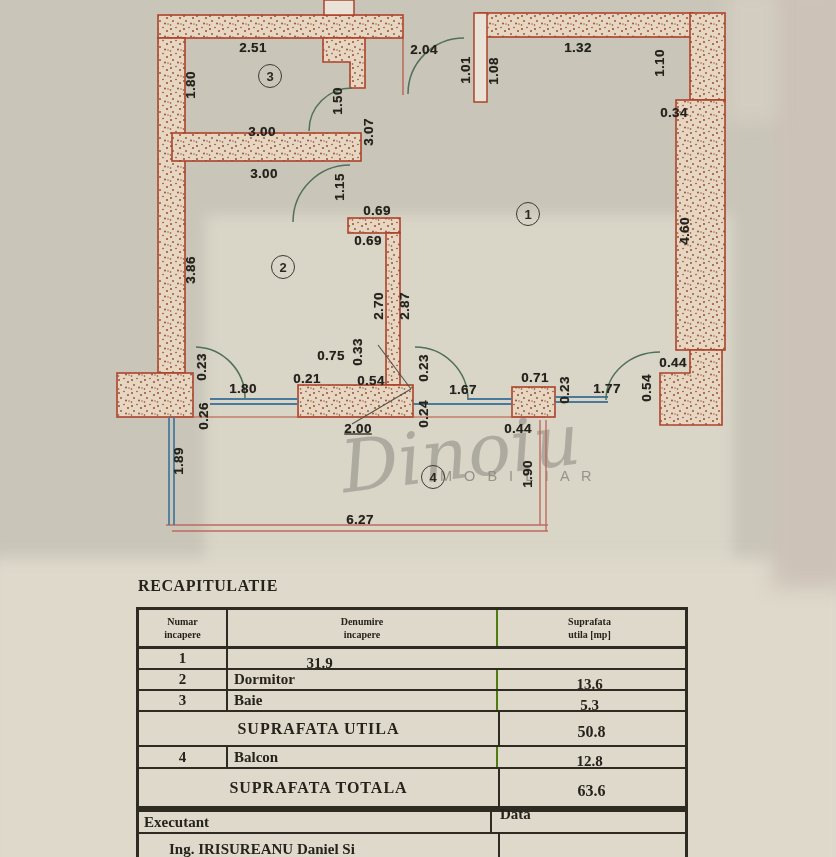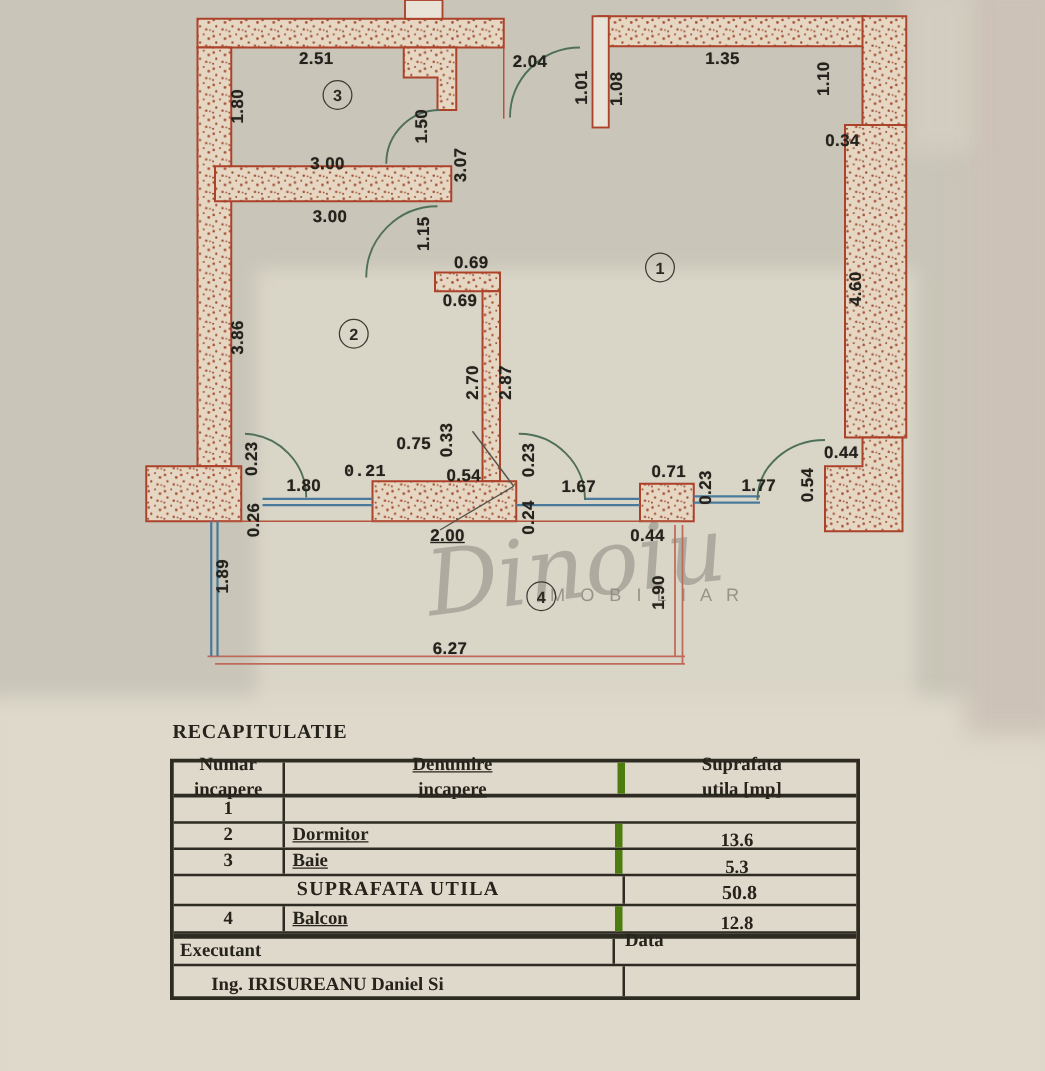--- a/index.html
+++ b/index.html
@@ -19,30 +19,30 @@
   
   #recap-title{position:absolute;left:138px;top:577px;z-index:4;
        font:700 16px "Liberation Serif",serif;color:#26231c;letter-spacing:.6px;}
   #recap-table{position:absolute;left:136px;top:607px;width:552px;z-index:4;
        box-sizing:border-box;border:3px solid #2e2b23;color:#26231c;
        font-family:"Liberation Serif",serif;font-weight:700;}
   .trow{display:flex;box-sizing:border-box;border-bottom:2px solid #2e2b23;}
   .trow:last-child{border-bottom:none;}
   .c1{width:89px;box-sizing:border-box;border-right:2px solid #2e2b23;
       display:flex;align-items:center;justify-content:center;text-align:center;}
-  .c2{width:270px;box-sizing:border-box;border-right:6px solid #4d7c0f;
-      display:flex;align-items:center;padding-left:6px;text-decoration:underline;}
+  .c2{width:270px;box-sizing:border-box;border-right:2px solid #4d7c0f;
+      display:flex;align-items:center;padding-left:6px;}
   .c3{width:183px;box-sizing:border-box;display:flex;align-items:flex-start;
       justify-content:center;padding-top:4px;}
-  .hdr{height:28px;border-bottom:3px solid #2e2b23;font-size:15px;line-height:1.3;justify-content:space-between;}
+  .hdr{height:39px;border-bottom:3px solid #2e2b23;font-size:10px;line-height:1.3;}
   .hdr .c1,.hdr .c2,.hdr .c3{align-items:center;justify-content:center;
       text-align:center;padding:0;}
   .r{height:21px;font-size:15px;}
   .r .c3{padding-top:6px;font-size:15px;}
-  .mg{height:24px;font-size:16px;}
+  .mg{height:35px;font-size:16px;}
   .mg .cL{width:361px;box-sizing:border-box;border-right:2px solid #2e2b23;
       display:flex;align-items:center;justify-content:center;letter-spacing:1px;}
   .mg .c3{align-items:center;padding-top:6px;font-size:16px;}
   .thick{border-top:4px solid #2e2b23;}
   .foot{height:26px;font-size:15px;}
   .foot .cL{width:353px;box-sizing:border-box;border-right:2px solid #2e2b23;
       display:flex;align-items:center;padding-left:5px;}
   .foot .c3{align-items:center;justify-content:flex-start;padding:0 0 16px 8px;}
   .sig{height:24px;font-size:15px;border-bottom:none;}
   .sig .cL{width:361px;box-sizing:border-box;border-right:2px solid #2e2b23;
@@ -140,34 +140,34 @@
   <div id="plan-labels">
       <div class="dim" style="left: 253px; top: 47px;">2.51</div>
       <div class="dim rot" style="left: 190px; top: 85px;">1.80</div>
       <div class="dim rot" style="left: 337px; top: 101px;">1.50</div>
       <div class="dim" style="left: 262px; top: 131px;">3.00</div>
       <div class="dim rot" style="left: 368px; top: 132px;">3.07</div>
       <div class="dim" style="left: 264px; top: 173px;">3.00</div>
       <div class="dim" style="left: 424px; top: 49px;">2.04</div>
       <div class="dim rot" style="left: 465px; top: 70px;">1.01</div>
       <div class="dim rot" style="left: 493px; top: 71px;">1.08</div>
-      <div class="dim" style="left: 578px; top: 47px;">1.35</div>
+      <div class="dim" style="left: 578px; top: 47px;">1.32</div>
       <div class="dim rot" style="left: 659px; top: 63px;">1.10</div>
       <div class="dim" style="left: 674px; top: 112px;">0.34</div>
       <div class="dim rot" style="left: 684px; top: 231px;">4.60</div>
       <div class="dim rot" style="left: 339px; top: 187px;">1.15</div>
       <div class="dim" style="left: 377px; top: 210px;">0.69</div>
       <div class="dim" style="left: 368px; top: 240px;">0.69</div>
       <div class="dim rot" style="left: 190px; top: 270px;">3.86</div>
       <div class="dim rot" style="left: 378px; top: 306px;">2.70</div>
       <div class="dim rot" style="left: 404px; top: 306px;">2.87</div>
       <div class="dim rot" style="left: 201px; top: 367px;">0.23</div>
       <div class="dim rot" style="left: 203px; top: 416px;">0.26</div>
       <div class="dim" style="left: 243px; top: 388px;">1.80</div>
-      <div class="dim" style="left: 292px; top: 378px; font-family: Liberation Mono, monospace;">0.21</div>
+      <div class="dim" style="left: 307px; top: 378px;">0.21</div>
       <div class="dim" style="left: 331px; top: 355px;">0.75</div>
       <div class="dim rot" style="left: 357px; top: 352px;">0.33</div>
       <div class="dim" style="left: 371px; top: 380px;">0.54</div>
       <div class="dim" style="left: 358px; top: 428px; text-decoration: underline;">2.00</div>
       <div class="dim rot" style="left: 423px; top: 368px;">0.23</div>
       <div class="dim rot" style="left: 423px; top: 414px;">0.24</div>
       <div class="dim" style="left: 463px; top: 389px;">1.67</div>
       <div class="dim" style="left: 535px; top: 377px;">0.71</div>
       <div class="dim rot" style="left: 564px; top: 390px;">0.23</div>
       <div class="dim" style="left: 607px; top: 388px;">1.77</div>
@@ -196,20 +196,21 @@
               <span>incapere</span></span>
         </div>
       <div class="c3">
         <span><span>Suprafata</span><br>
               <span>utila [mp]</span></span>
         </div>
     </div>
 
     <div class="trow r">
       <div class="c1">1</div>
+      <div class="c3">31.9</div>
     </div>
     <div class="trow r">
       <div class="c1">2</div>
       <div class="c2">Dormitor</div>
       <div class="c3">13.6</div>
     </div>
     <div class="trow r">
       <div class="c1">3</div>
       <div class="c2">Baie</div>
       <div class="c3">5.3</div>
@@ -219,20 +220,24 @@
       <div class="cL">SUPRAFATA  UTILA</div>
       <div class="c3">50.8</div>
     </div>
 
     <div class="trow r" style="height:22px">
       <div class="c1">4</div>
       <div class="c2">Balcon</div>
       <div class="c3">12.8</div>
     </div>
 
+    <div class="trow mg" style="height:39px">
+      <div class="cL">SUPRAFATA  TOTALA</div>
+      <div class="c3">63.6</div>
+    </div>
 
     <div class="trow foot thick">
       <div class="cL">Executant</div>
       <div class="c3">Data</div>
     </div>
 
     <div class="trow sig">
       <div class="cL">Ing. IRISUREANU Daniel Si</div>
       <div class="c3"></div>
     </div>

